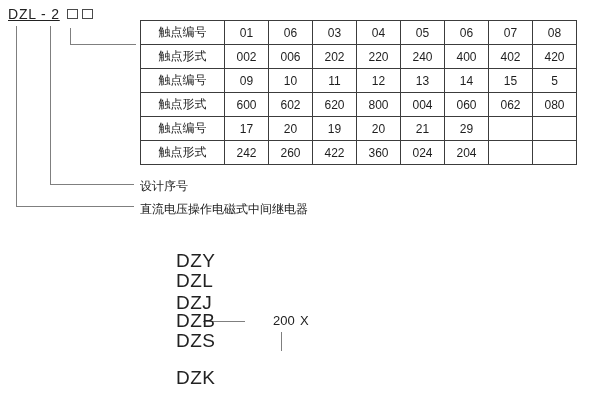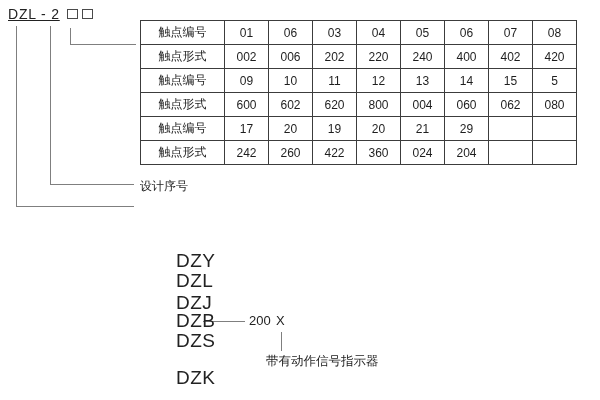--- a/index.html
+++ b/index.html
@@ -28,21 +28,21 @@
   .tablewrap{position:absolute;left:140px;top:20px;}
   .tablewrap table{border-collapse:collapse;table-layout:fixed;padding-left:39px;}
   .tablewrap td{
     border:1px solid var(--border);height:23px;text-align:center;
     font-size:12px;color:#1e1e1e;padding:0;overflow:hidden;white-space:nowrap;
   }
   col.headcol{width:84px;}
   col.datacol{width:44px;}
   
   .series-item{position:absolute;left:176px;font-size:19px;line-height:16px;letter-spacing:0.5px;color:var(--text);}
-  .annot{position:absolute;font-size:13px;line-height:16px;color:var(--text);white-space:nowrap;}
+  .annot{position:absolute;font-size:13px;line-height:16px;color:var(--text);white-space:nowrap;margin-left:24px;}
   .annot-cn{font-size:12.5px;}
 </style>
 </head>
 <body>
 
 <div class="canvas">
 
   <div class="model-code">
     <span class="code-text">DZL - 2</span>
     <span class="box" style="margin-left:7px"></span>
@@ -52,20 +52,21 @@
   <div class="line vline" style="left:16px;top:26px;height:181px"></div>
   <div class="line vline" style="left:50px;top:26px;height:159px"></div>
   <div class="line vline" style="left:70px;top:28px;height:17px"></div>
   <div class="line hline" style="left:70px;top:44px;width:66px"></div>
   <div class="line hline" style="left:50px;top:184px;width:84px"></div>
   <div class="line hline" style="left:16px;top:206px;width:118px"></div>
   <div class="line hline" style="left:203px;top:321px;width:42px"></div>
   <div class="line vline" style="left:281px;top:332px;height:19px"></div>
 
   <div class="callout" style="left:140px;top:178px">设计序号</div>
+  <div class="callout" style="left:140px;top:201px">直流电压操作电磁式中间继电器</div>
 
   <div class="tablewrap">
     <table>
       <colgroup>
         <col class="headcol">
         <col class="datacol">
           <col class="datacol">
           <col class="datacol">
           <col class="datacol">
         <col class="datacol">
@@ -148,15 +149,14 @@
       <div class="series-item" style="top: 253px;">DZY</div>
       <div class="series-item" style="top: 273px;">DZL</div>
       <div class="series-item" style="top: 295px;">DZJ</div>
       <div class="series-item" style="top: 313px;">DZB</div>
       <div class="series-item" style="top: 333px;">DZS</div>
       <div class="series-item" style="top: 370px;">DZK</div>
     </div>
 
   <div class="annot" style="left:249px;top:313px">200</div>
   <div class="annot" style="left:276px;top:313px">X</div>
-  <div class="annot annot-cn" style="left:266px;top:353px">带有动作信号指示器</div>
 
 </div>
 
 </body></html>

